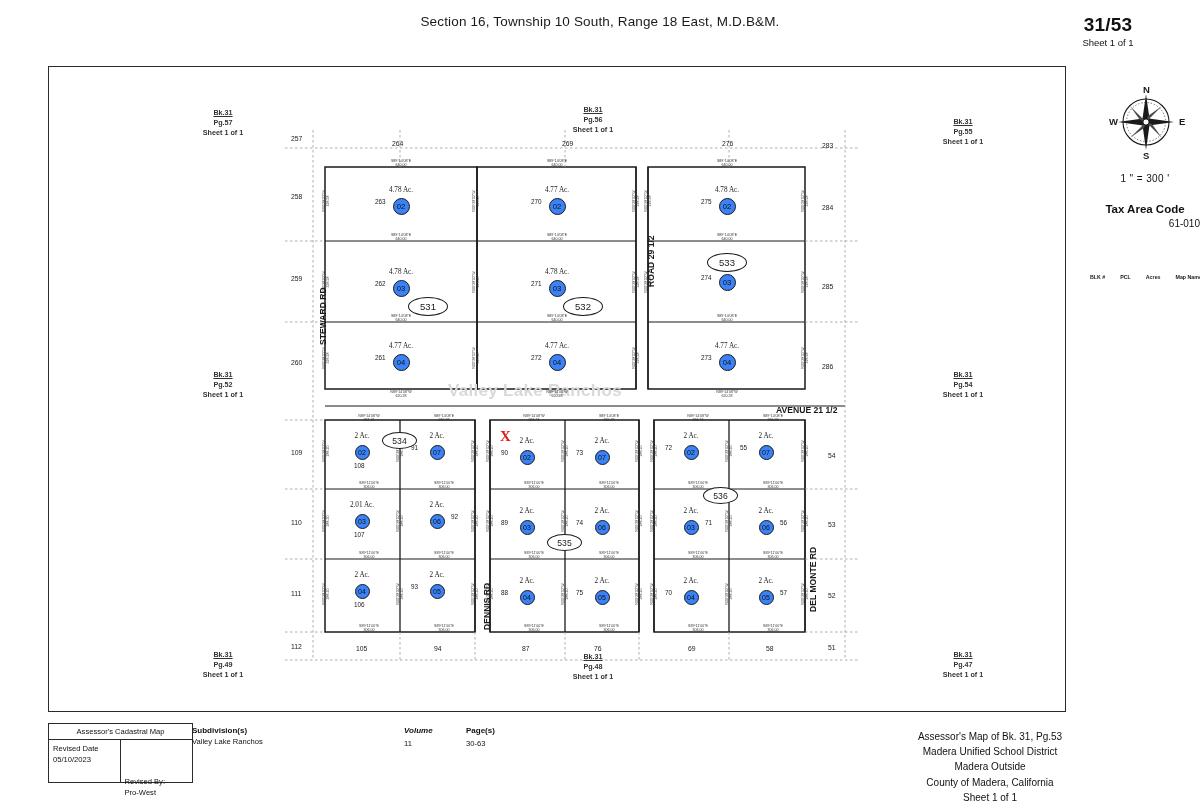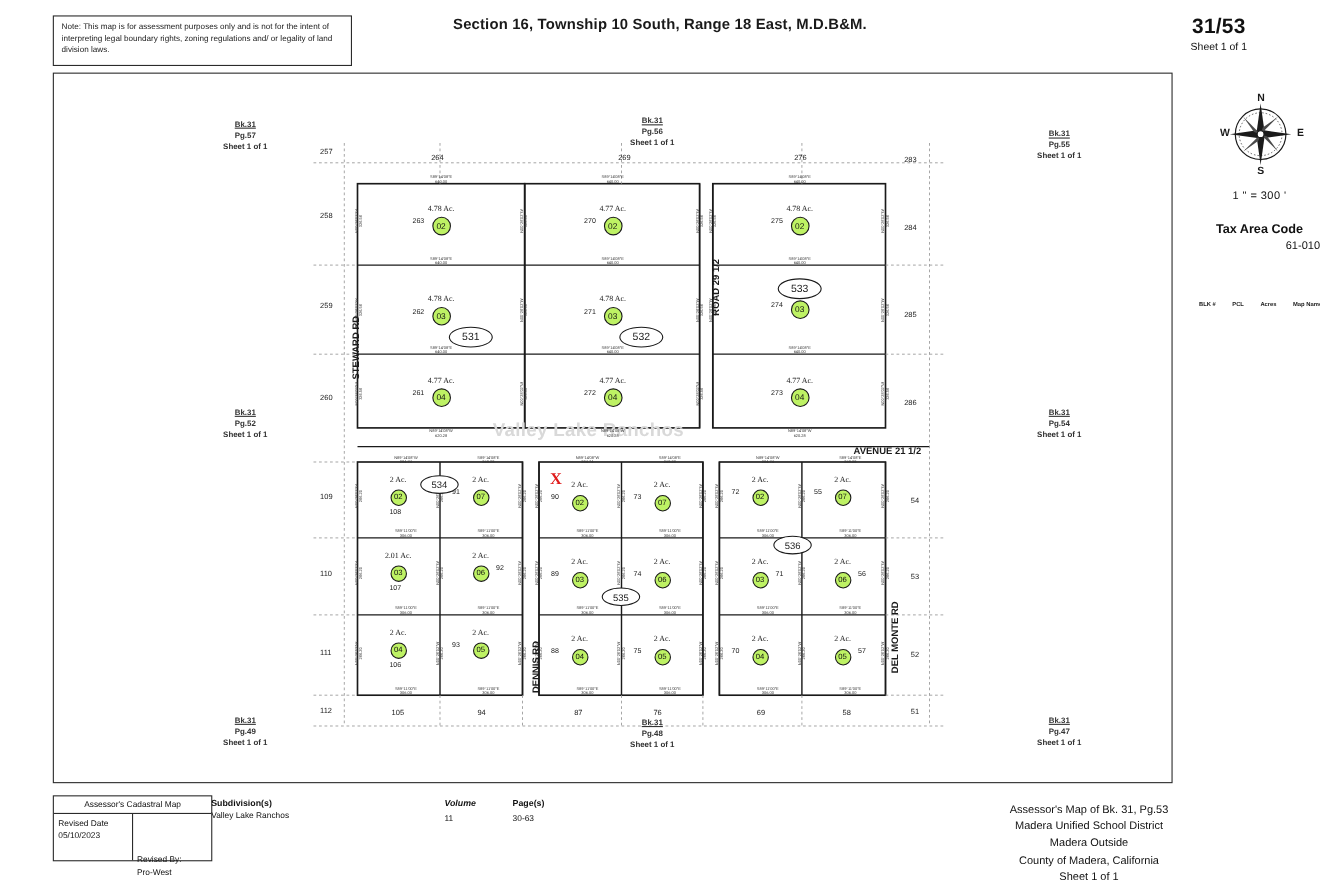--- a/index.html
+++ b/index.html
@@ -22,21 +22,21 @@
     position: absolute; left: 48px; top: 14px;
     width: 272px; height: 46px;
     border: 1.6px solid #2b2b2b;
     padding: 4px 6px 2px 7px;
     font-size: 7.4px; line-height: 1.45;
     color: #1a1a1a;
   }
   .map-title {
     position: absolute; left: 330px; top: 14px;
     width: 540px; text-align: center;
-    font-size: 13.5px; font-weight: 700; letter-spacing: .15px;
+    font-size: 13.5px; font-weight: 400; letter-spacing: .15px;
     color: #1a1a1a;
   }
   .sheet-id {
     position: absolute; right: 22px; top: 14px;
     width: 140px; text-align: center;
   }
   .sheet-id .big { font-size: 19px; font-weight: 700; letter-spacing: .2px; }
   .sheet-id .small { font-size: 9.5px; margin-top: 1px; }
 
   
@@ -93,21 +93,21 @@
   }
 
   
   .pc {
     position: absolute; text-align: center; white-space: nowrap;
   }
   .ac { font-size: 7.2px; color: #1a1a1a; font-family: Liberation Serif, serif; }
   .circ {
     width: 17px; height: 17px; border: 1.1px solid #1a1a1a;
     border-radius: 50%; display: inline-flex; align-items: center;
-    justify-content: center; font-size: 7.6px; background: #bef264;
+    justify-content: center; font-size: 7.6px; background: #3b82f6;
   }
   .circ-sm { width: 15px; height: 15px; font-size: 7px; }
   .lotnum { position: absolute; font-size: 6.4px; color: #1a1a1a; }
   .ellipse {
     position: absolute; width: 40px; height: 19px;
     border: 1.2px solid #1a1a1a; border-radius: 50%;
     display: flex; align-items: center; justify-content: center;
     font-size: 9.5px; background: #fff; color: #1a1a1a;
   }
   .ellipse-sm { width: 35px; height: 17px; font-size: 8.6px; }
@@ -162,21 +162,20 @@
   .foot-right {
     position: absolute; left: 860px; top: 729px; width: 260px;
     text-align: center; font-size: 10px; line-height: 1.52;
   }
 </style>
 </head>
 <body>
 
 <div id="page">
 
-  <div class="note-box">Note: This map is for assessment purposes only and is not for the intent of interpreting legal boundary rights, zoning regulations and/ or legality of land division laws.</div>
   <div class="map-title">Section 16, Township 10 South, Range 18 East, M.D.B&amp;M.</div>
   <div class="sheet-id">
     <div class="big">31/53</div>
     <div class="small">Sheet 1 of 1</div>
   </div>
 
   <div class="frame"></div>
 
   <svg class="compass" viewBox="0 0 72 72">
     <circle cx="36" cy="36" r="23" fill="none" stroke="#1a1a1a" stroke-width="1.1"></circle>

